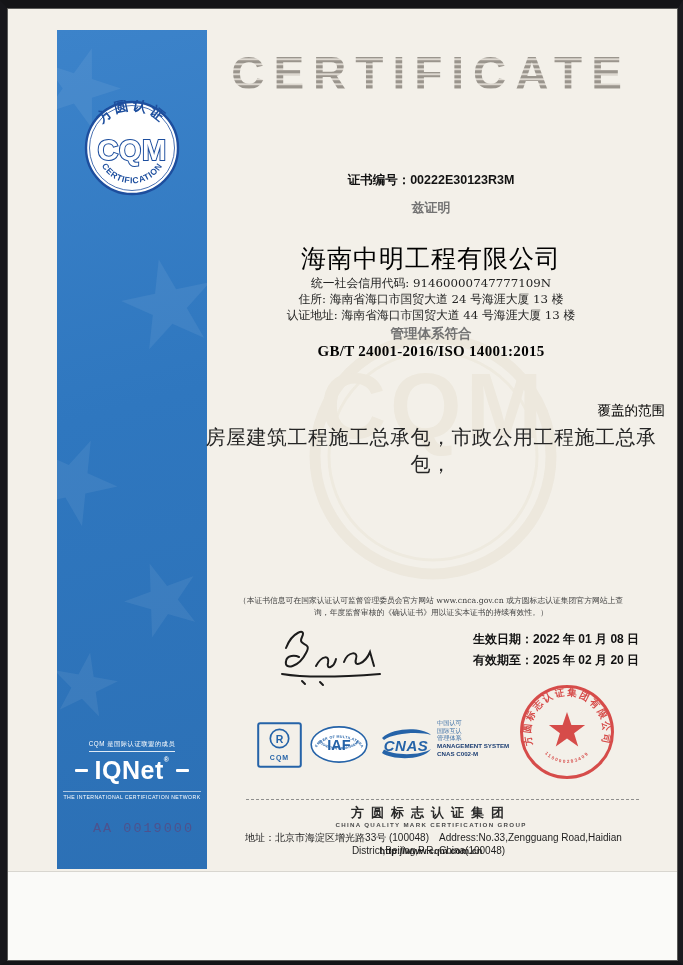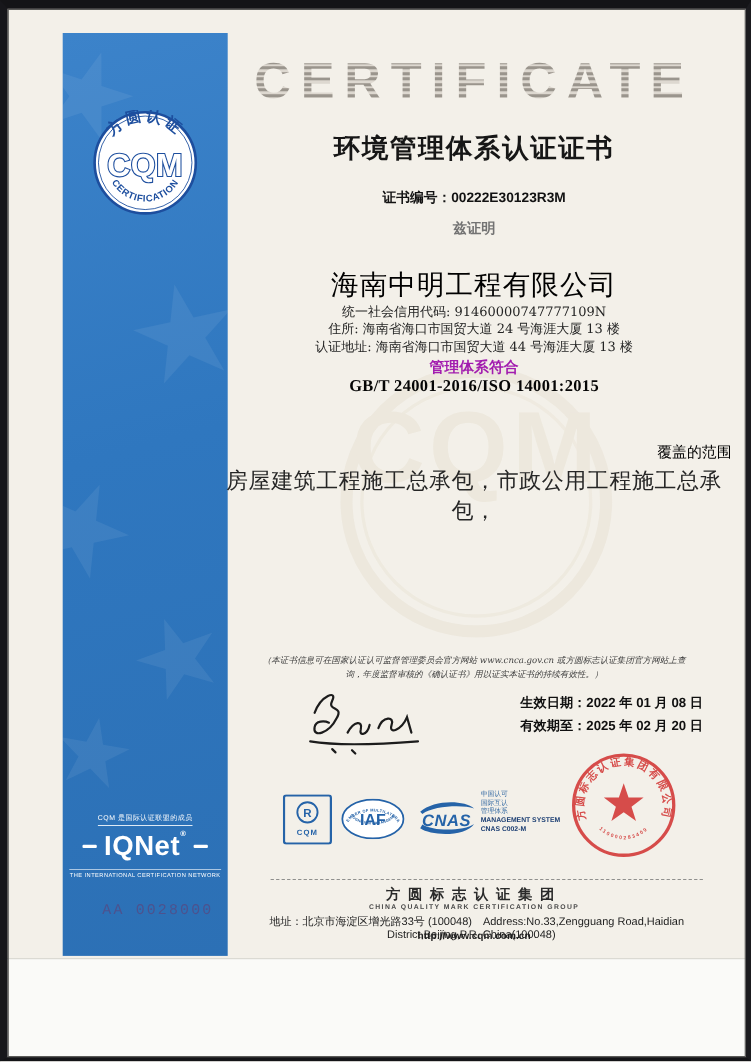--- a/index.html
+++ b/index.html
@@ -41,27 +41,27 @@
   
   .cert-wm{top:46px;font-size:46px;font-weight:700;letter-spacing:9px;z-index:4;
            background:repeating-linear-gradient(180deg,#9a958d 0 2px,#c9c4bc 2px 3px,#ddd8d0 3px 4px,#aaa49c 4px 5px);
            -webkit-background-clip:text;background-clip:text;color:transparent;}
   .title{top:119px;font-size:24px;font-weight:700;letter-spacing:1.5px;color:#161616;z-index:4;}
   .certno{top:172px;font-size:12.5px;font-weight:700;color:#121212;z-index:4;}
   .certify{top:199px;font-size:13px;font-weight:700;color:#737373;z-index:4;}
   .company{top:242px;font-size:25px;letter-spacing:1px;color:#000000;z-index:4;
            font-family:"DejaVu Serif","Liberation Serif",serif;}
   .info{font-size:11.8px;color:#242424;z-index:4;font-family:"DejaVu Serif","Liberation Serif",serif;}
-  .conform{top:325px;font-size:13.5px;font-weight:700;color:#a21caf;z-index:4;}
+  .conform{top:325px;font-size:13.5px;font-weight:700;color:#737373;z-index:4;}
   .standard{top:343px;font-size:15px;font-weight:700;color:#050505;z-index:4;letter-spacing:.3px;
             font-family:"Liberation Serif","DejaVu Serif",serif;}
   .scopelbl{top:402px;font-size:13.5px;font-weight:400;color:#000000;z-index:4;text-align:right;}
   .scope{font-size:20px;color:#262626;z-index:4;letter-spacing:.5px;
          font-family:"DejaVu Serif","Liberation Serif",serif;}
-  .note{font-size:7.8px;color:#3f3f3f;z-index:4;font-family:"DejaVu Serif","Liberation Serif",serif;font-style:italic;}
+  .note{font-size:7.8px;color:#3f3f3f;z-index:4;font-family:"DejaVu Serif","Liberation Serif",serif;}
   .dates{left:473px;top:629px;font-size:12px;font-weight:700;color:#101010;line-height:21px;z-index:4;text-align:left;}
   .sig{left:272px;top:624px;z-index:4;}
 
   .accr{left:437px;top:719px;width:100px;z-index:4;text-align:left;}
   .accr .cn{font-size:6.2px;line-height:7.5px;color:#3a6ea5;}
   .accr .en{font-size:6.2px;line-height:8px;color:#1d3f73;font-weight:700;}
 
   .dashline{left:246px;top:799px;width:393px;border-top:1px dashed #8f8f8d;z-index:4;}
   .group-cn{top:804px;font-size:13px;font-weight:700;letter-spacing:7px;color:#2a2a2a;z-index:4;
             font-family:"Liberation Serif","DejaVu Serif",serif;}
@@ -109,26 +109,25 @@
     <div class="iqnet">
       <div class="iqnet-note">CQM 是国际认证联盟的成员</div>
       <div class="iqnet-row">
         <span class="iqnet-dash"></span>
         <span class="iqnet-name"><span>IQNet</span><span class="iqnet-reg">®</span></span>
         <span class="iqnet-dash"></span>
       </div>
       <div class="iqnet-tag">THE INTERNATIONAL CERTIFICATION NETWORK</div>
     </div>
 
-    <div class="serial">AA 0028000</div>
+    <div class="serial">AA 0019000</div>
   </div>
 
   <div class="abs ctr cert-wm">CERTIFICATE</div>
 
-  <div class="abs ctr title">环境管理体系认证证书</div>
   <div class="abs ctr certno"><span>证书编号：</span><span>00222E30123R3M</span></div>
 
   <div class="abs ctr certify">兹证明</div>
   <div class="abs ctr company">海南中明工程有限公司</div>
 
   <div class="abs ctr info" style="top:276px;">统一社会信用代码: 91460000747777109N</div>
   <div class="abs ctr info" style="top:292px;">住所: 海南省海口市国贸大道 24 号海涯大厦 13 楼</div>
   <div class="abs ctr info" style="top:308px;">认证地址: 海南省海口市国贸大道 44 号海涯大厦 13 楼</div>
 
   <div class="abs ctr conform">管理体系符合</div>

